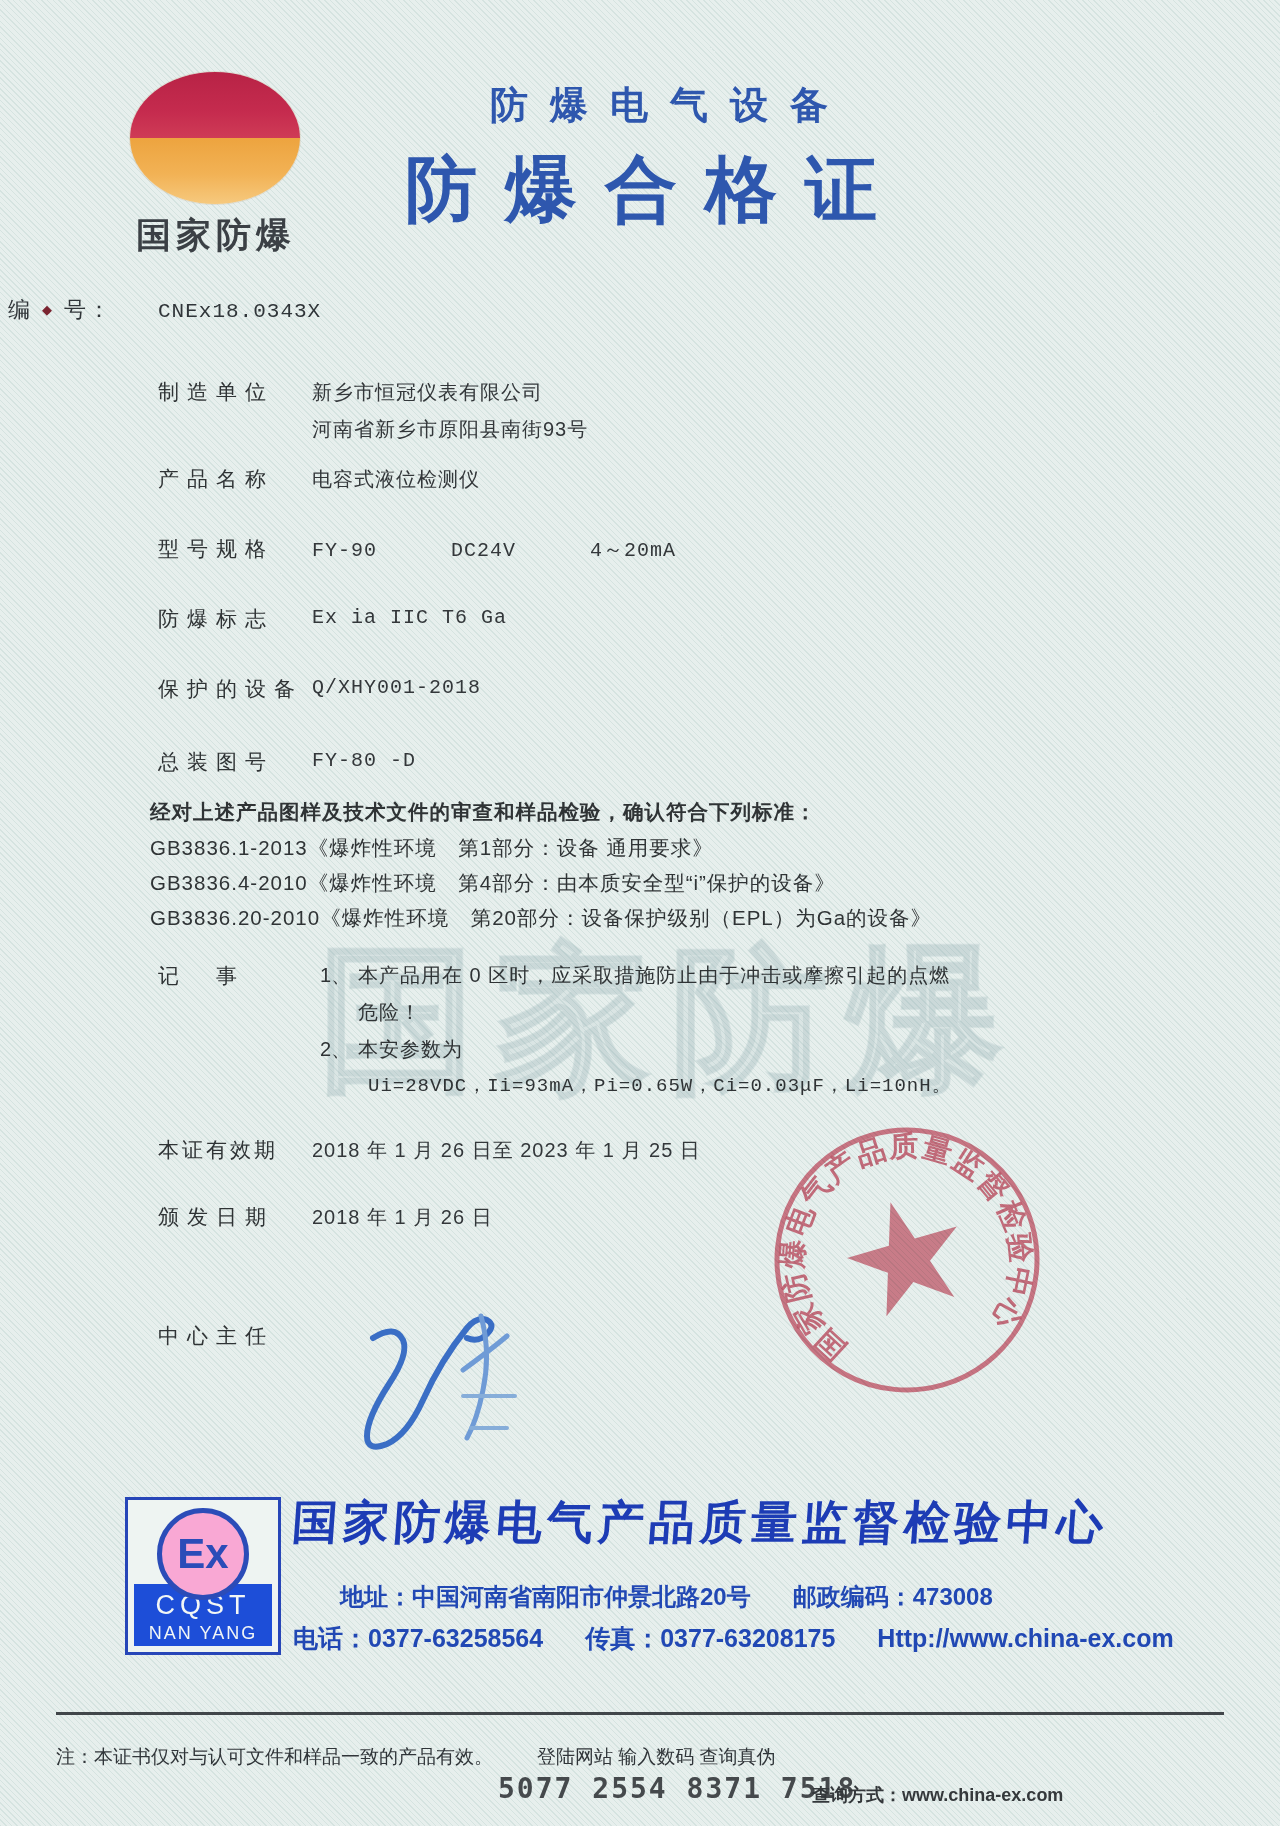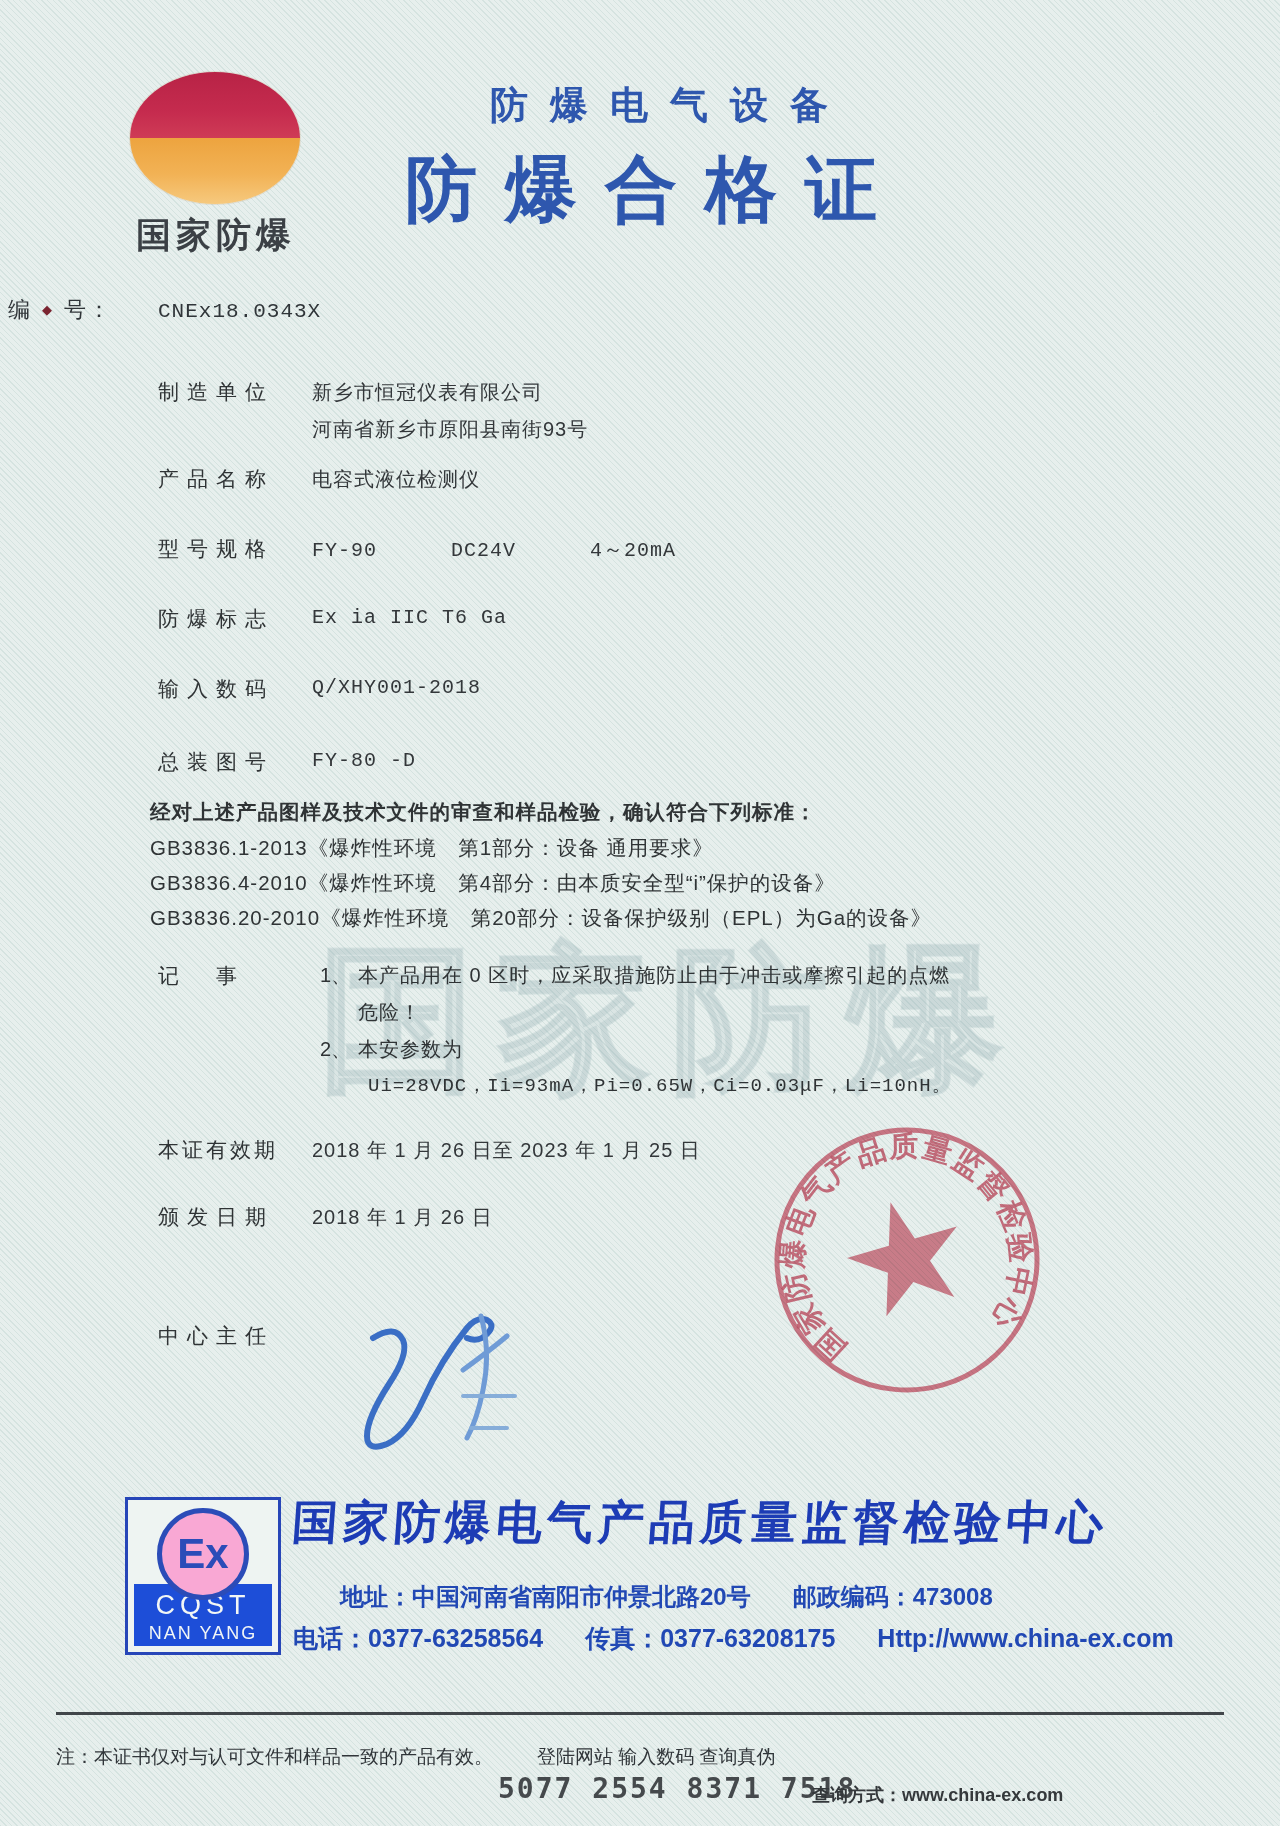--- a/index.html
+++ b/index.html
@@ -159,21 +159,21 @@
   <div class="abs fvalue" style="top:466px">电容式液位检测仪</div>
 
   <div class="abs flabel" style="top:535px">型号规格</div>
   <div class="abs fvalue mono" style="top:536px">
     <span class="gap-r">FY-90</span><span class="gap-r">DC24V</span><span>4～20mA</span>
   </div>
 
   <div class="abs flabel" style="top:605px">防爆标志</div>
   <div class="abs fvalue mono" style="top:606px">Ex ia IIC T6 Ga</div>
 
-  <div class="abs flabel" style="top:675px">输入数码</div>
+  <div class="abs flabel" style="top:675px">保护的设备</div>
   <div class="abs fvalue mono" style="top:676px">Q/XHY001-2018</div>
 
   <div class="abs flabel" style="top:748px">总装图号</div>
   <div class="abs fvalue mono" style="top:749px">FY-80 -D</div>
 
   <div class="abs para" style="top:798px;font-weight:700">经对上述产品图样及技术文件的审查和样品检验，确认符合下列标准：</div>
   <div class="abs para" style="top:834px">GB3836.1-2013《爆炸性环境　第1部分：设备 通用要求》</div>
   <div class="abs para" style="top:869px">GB3836.4-2010《爆炸性环境　第4部分：由本质安全型“i”保护的设备》</div>
   <div class="abs para" style="top:904px">GB3836.20-2010《爆炸性环境　第20部分：设备保护级别（EPL）为Ga的设备》</div>
 

